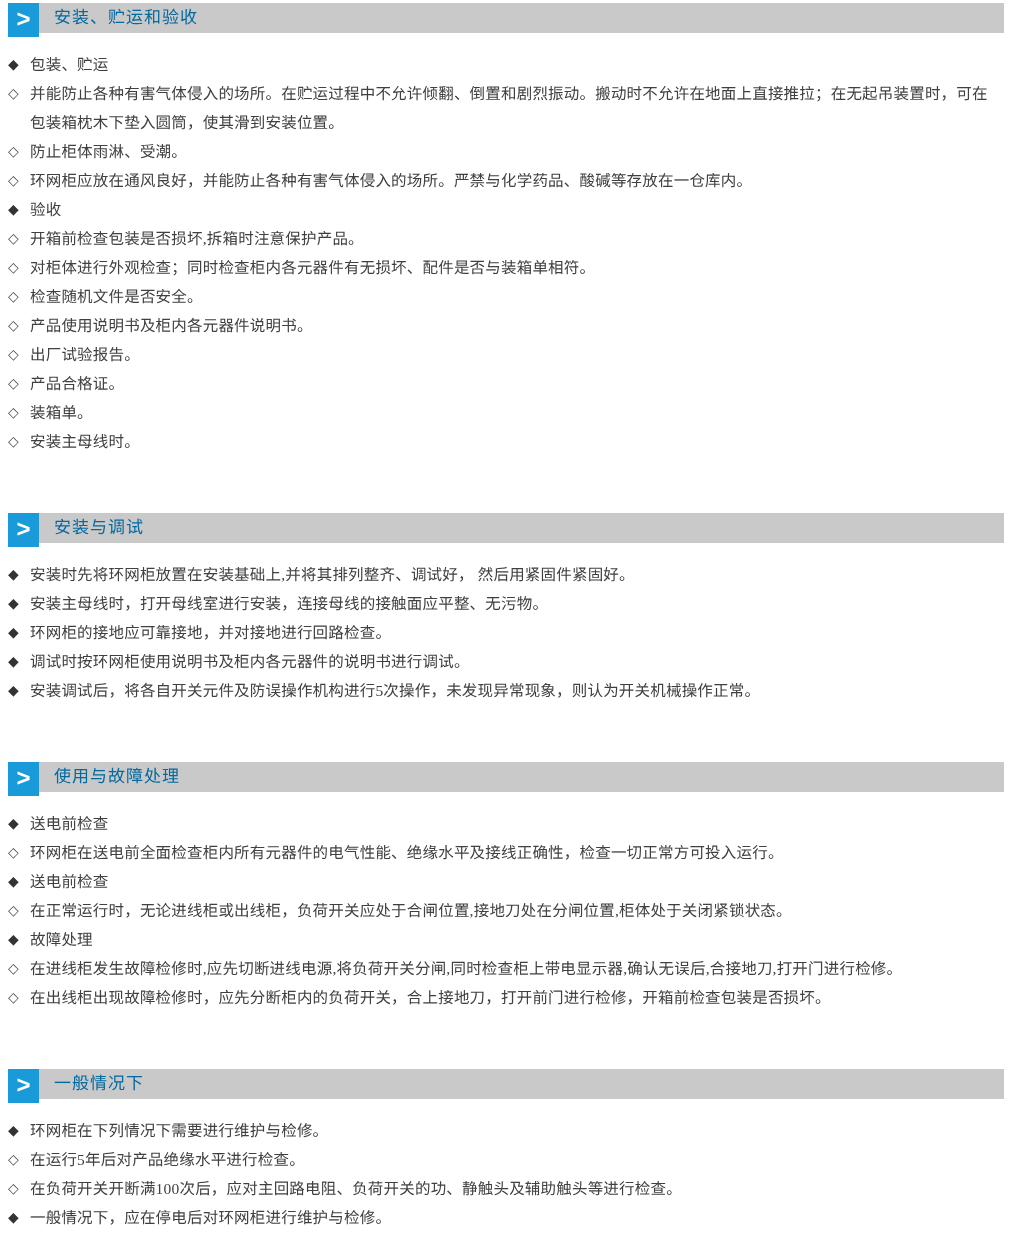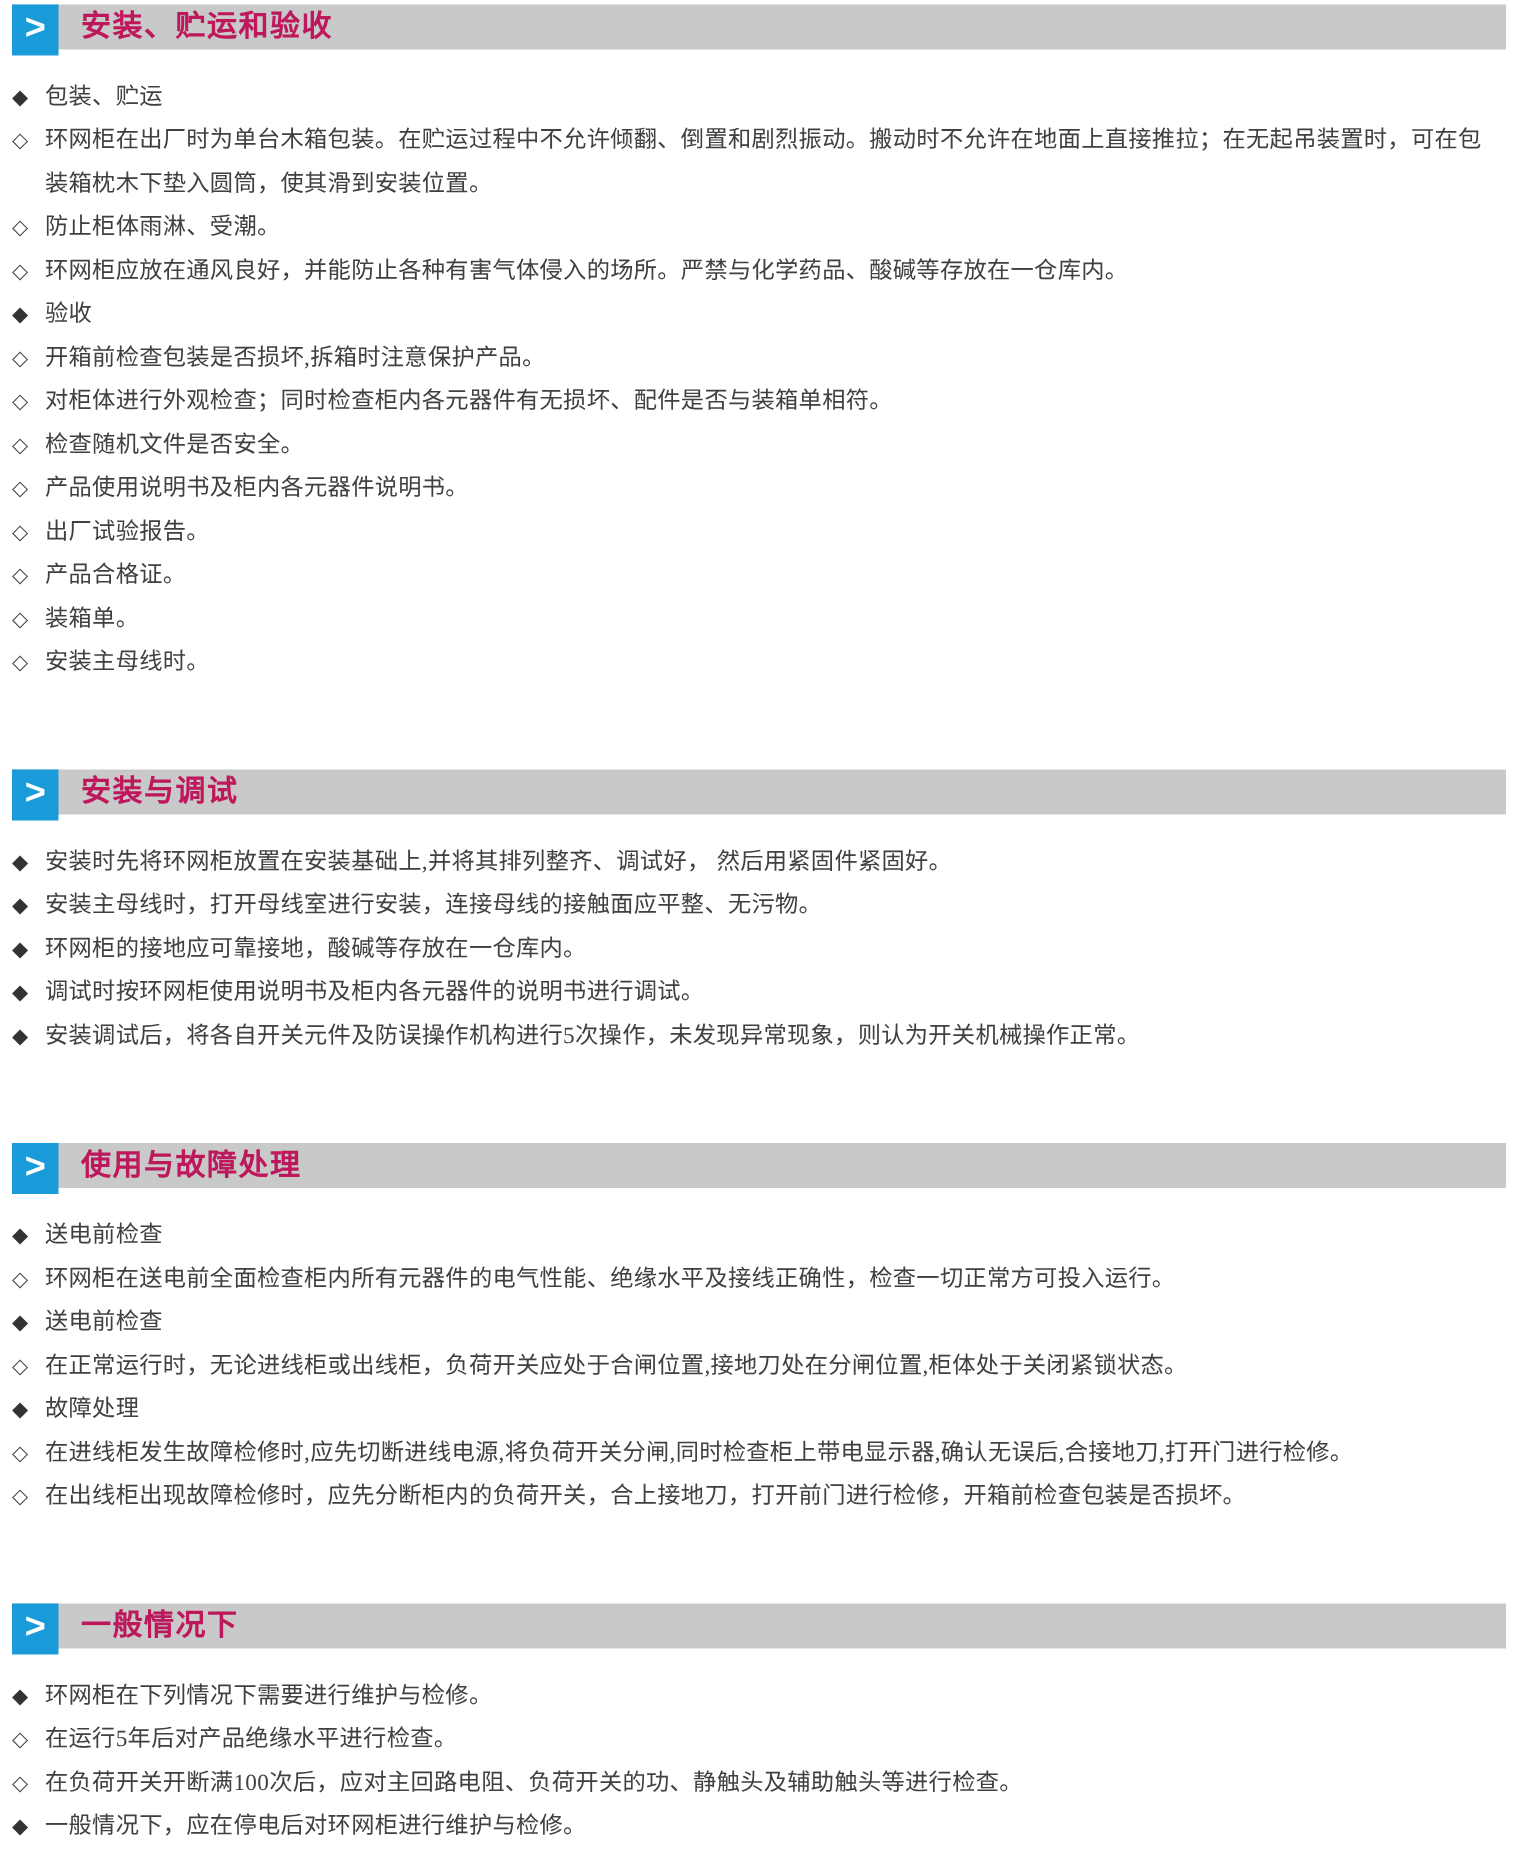--- a/index.html
+++ b/index.html
@@ -40,23 +40,23 @@
     background: #189bd8;
     color: #ffffff;
     font-size: 24px;
     font-weight: bold;
     line-height: 32px;
     text-align: center;
     display: block;
   }
   .section-title {
     margin: 0 0 0 46px;
-    font-size: 20px;
-    font-weight: bold;
-    color: #be185d;
+    font-size: 17px;
+    font-weight: normal;
+    color: #0369a1;
     line-height: 30px;
     letter-spacing: 1px;
   }
   .item-list {
     list-style: none;
     margin: 17px 0 0 0;
     padding: 0 6px 0 8px;
   }
   .list-item {
     display: flex;
@@ -91,21 +91,21 @@
       <h2 class="section-title">安装、贮运和验收</h2>
     </header>
     <ul class="item-list">
   <li class="list-item">
     <span class="marker filled">◆</span>
     <span class="item-text">包装、贮运</span>
   </li>
 
   <li class="list-item">
     <span class="marker hollow">◇</span>
-    <span class="item-text">环网柜在出厂时为单台木箱包装。在贮运过程中不允许倾翻、倒置和剧烈振动。搬动时不允许在地面上直接推拉；在无起吊装置时，可在包装箱枕木下垫入圆筒，使其滑到安装位置。</span>
+    <span class="item-text">并能防止各种有害气体侵入的场所。在贮运过程中不允许倾翻、倒置和剧烈振动。搬动时不允许在地面上直接推拉；在无起吊装置时，可在包装箱枕木下垫入圆筒，使其滑到安装位置。</span>
   </li>
 
   <li class="list-item">
     <span class="marker hollow">◇</span>
     <span class="item-text">防止柜体雨淋、受潮。</span>
   </li>
 
   <li class="list-item">
     <span class="marker hollow">◇</span>
     <span class="item-text">环网柜应放在通风良好，并能防止各种有害气体侵入的场所。严禁与化学药品、酸碱等存放在一仓库内。</span>
@@ -169,21 +169,21 @@
     <span class="item-text">安装时先将环网柜放置在安装基础上,并将其排列整齐、调试好， 然后用紧固件紧固好。</span>
   </li>
 
   <li class="list-item">
     <span class="marker filled">◆</span>
     <span class="item-text">安装主母线时，打开母线室进行安装，连接母线的接触面应平整、无污物。</span>
   </li>
 
   <li class="list-item">
     <span class="marker filled">◆</span>
-    <span class="item-text">环网柜的接地应可靠接地，酸碱等存放在一仓库内。</span>
+    <span class="item-text">环网柜的接地应可靠接地，并对接地进行回路检查。</span>
   </li>
 
   <li class="list-item">
     <span class="marker filled">◆</span>
     <span class="item-text">调试时按环网柜使用说明书及柜内各元器件的说明书进行调试。</span>
   </li>
 
   <li class="list-item">
     <span class="marker filled">◆</span>
     <span class="item-text">安装调试后，将各自开关元件及防误操作机构进行5次操作，未发现异常现象，则认为开关机械操作正常。</span>

